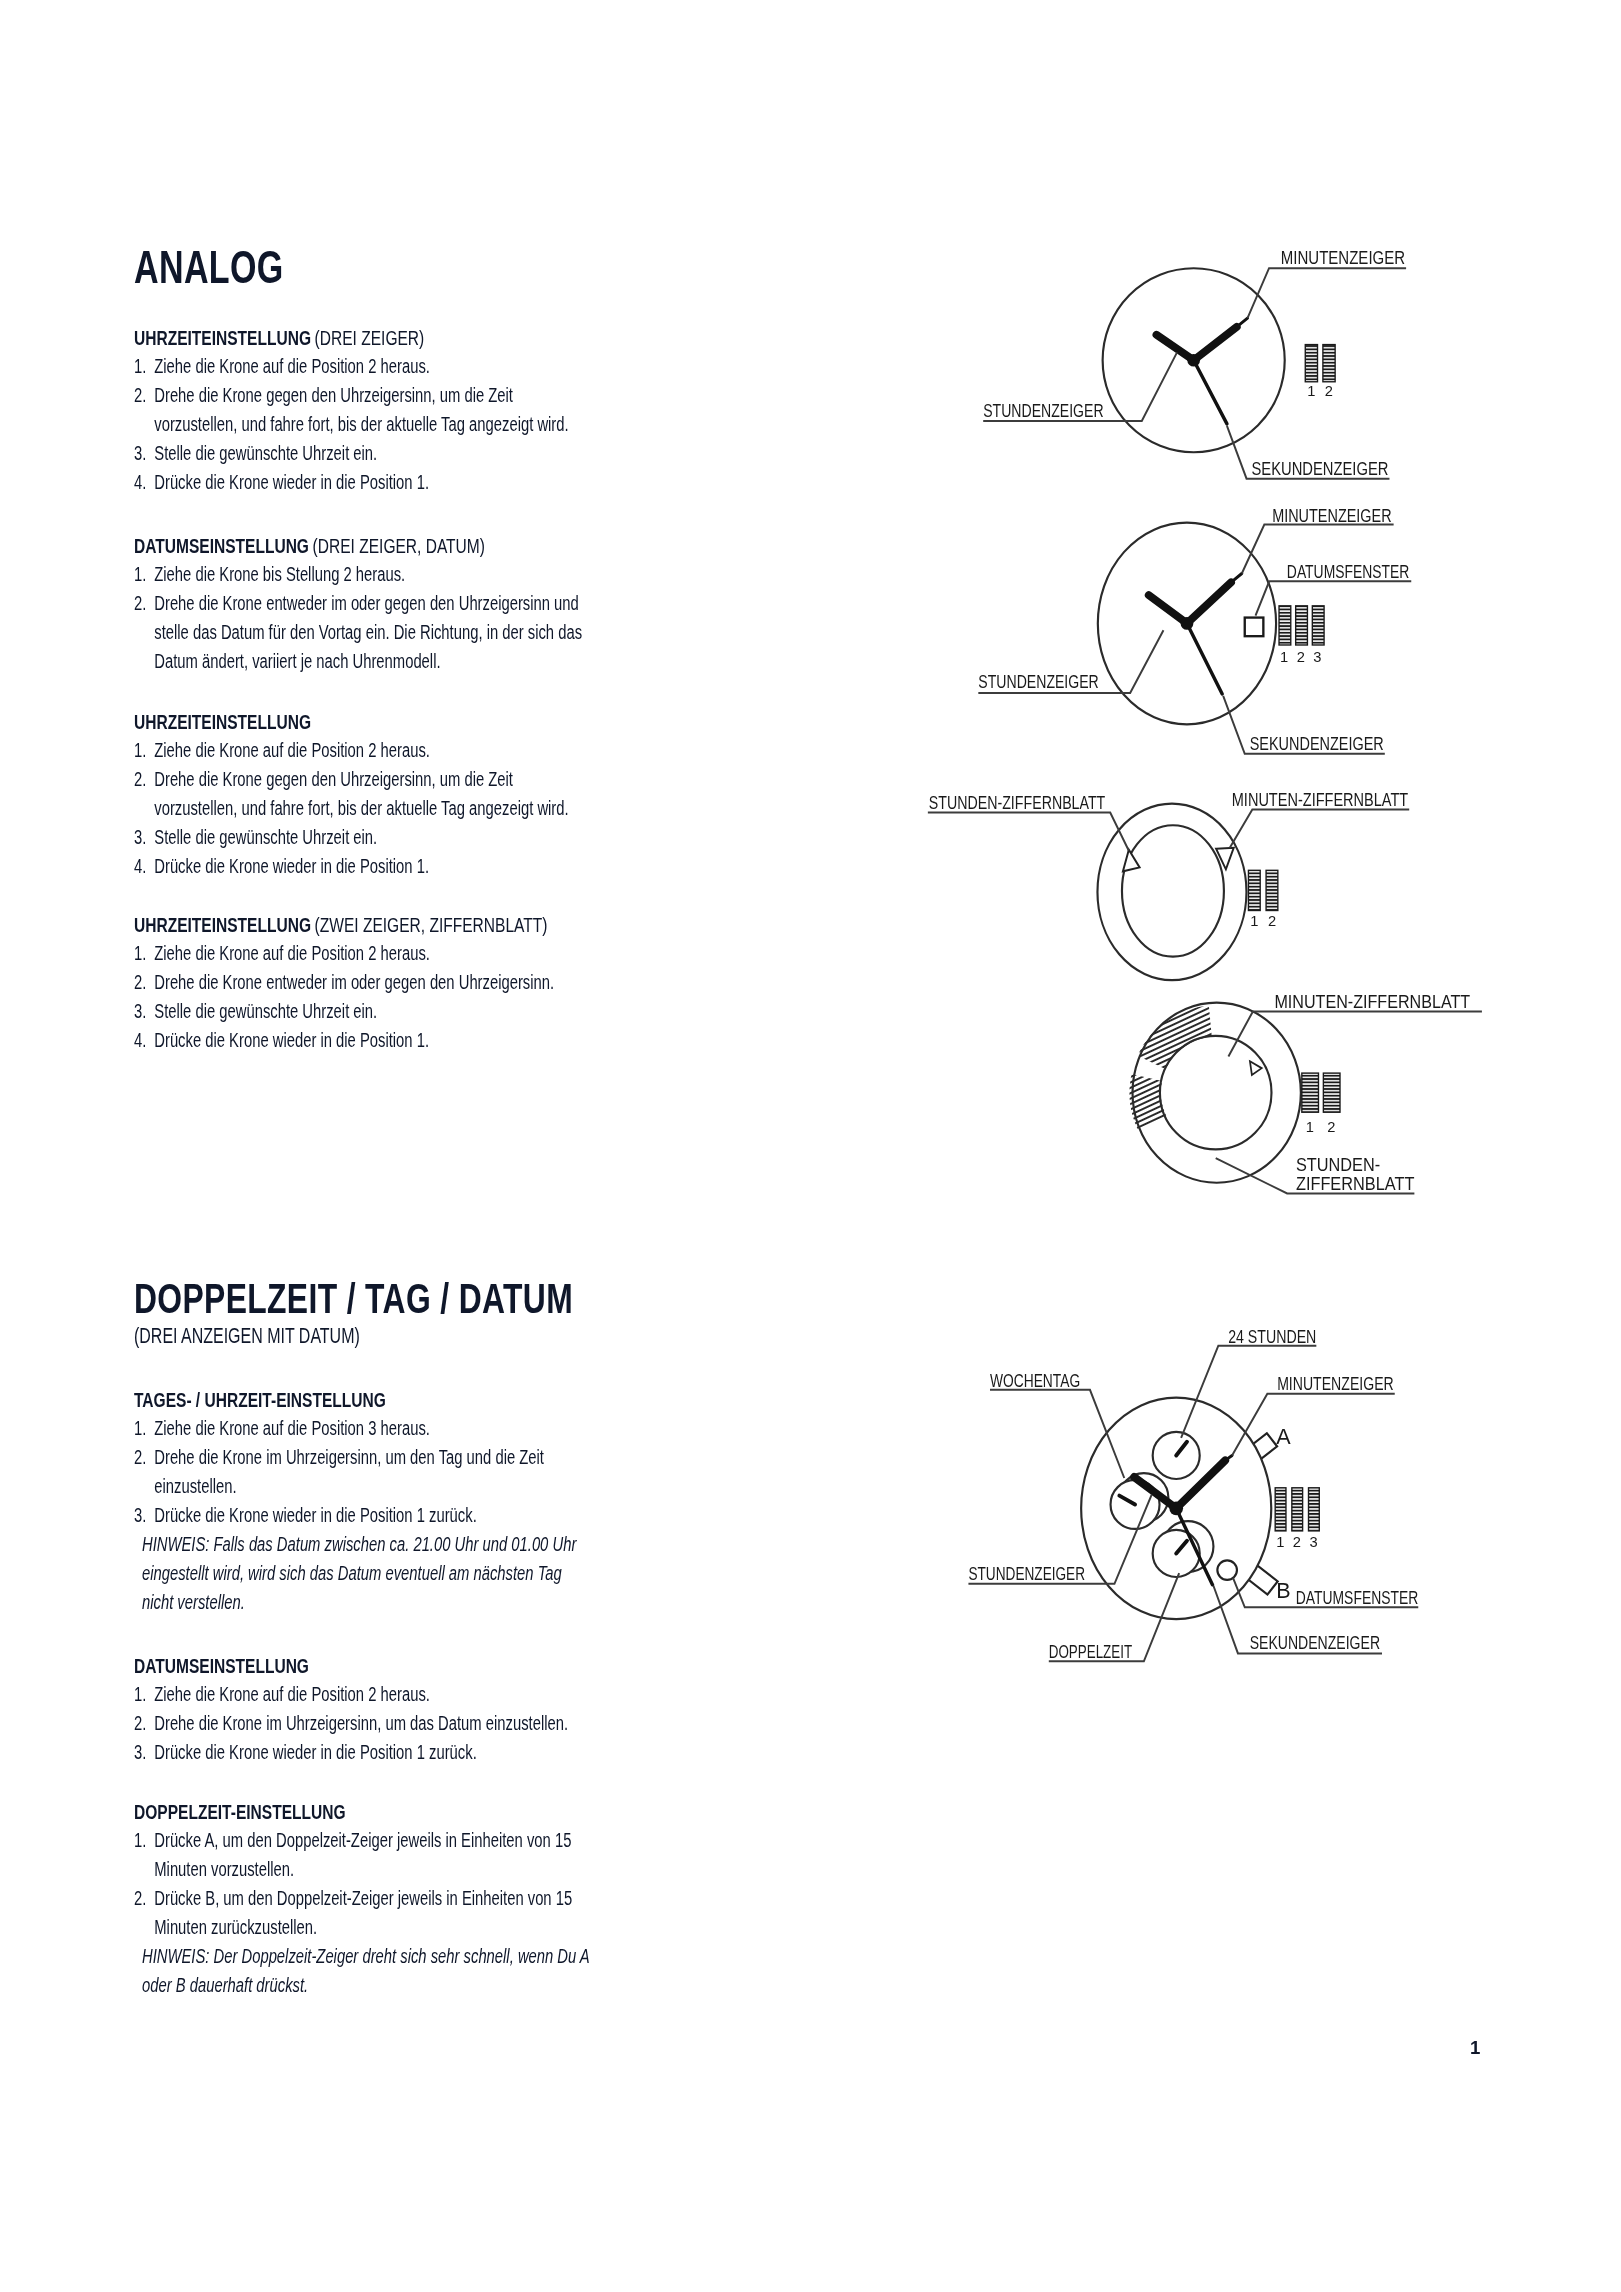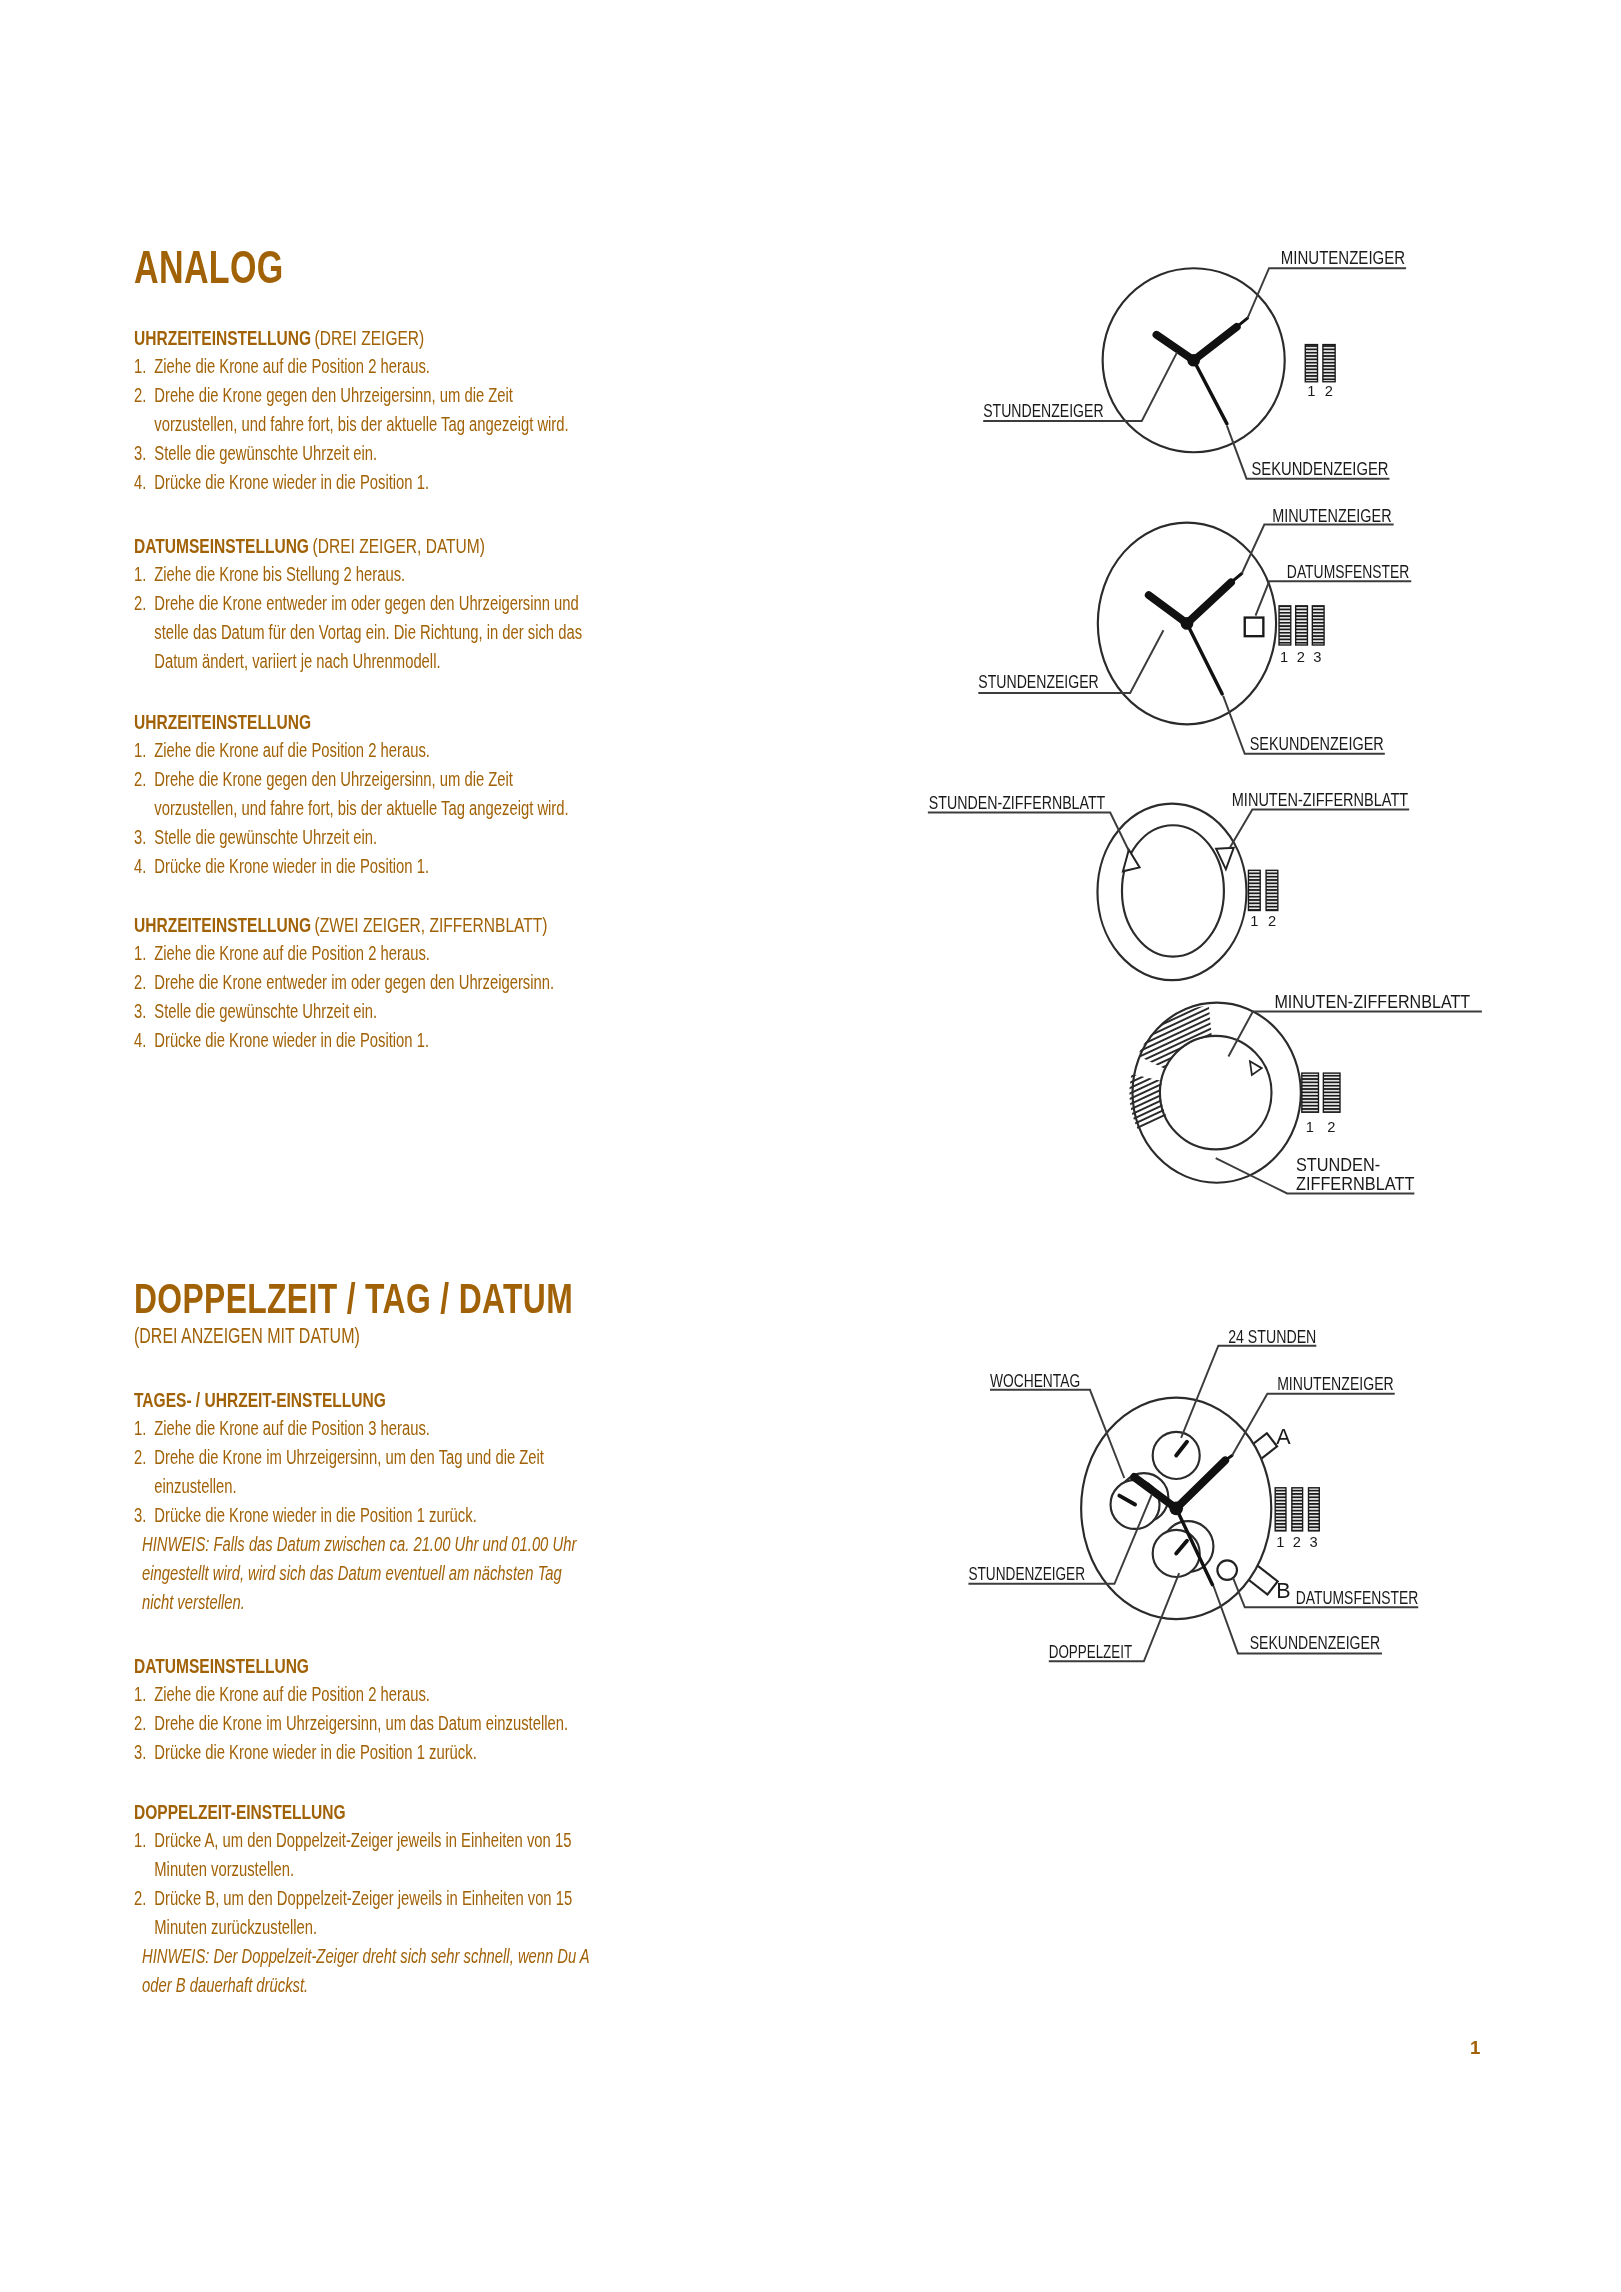--- a/index.html
+++ b/index.html
@@ -1,17 +1,17 @@
 <!DOCTYPE html>
 <html><head>
 <meta charset="utf-8">
 <style>
   html,body{margin:0;padding:0;background:#ffffff;}
   .page{position:relative;width:1621px;height:2293px;background:#fff;
-        font-family:"Liberation Sans",sans-serif;color:#a16207;overflow:hidden;}
+        font-family:"Liberation Sans",sans-serif;color:#0f172a;overflow:hidden;}
   .col{position:absolute;left:134px;top:245px;width:784px;
        transform:scaleX(0.74);transform-origin:0 0;}
   .h1{font-size:46px;line-height:45px;font-weight:bold;margin:0;letter-spacing:0.5px;}
   .h1-dual{margin-top:222px;font-size:43px;line-height:43px;font-weight:bold;letter-spacing:0.5px;}
   .subtitle{font-size:21.6px;line-height:27.4px;margin-top:2px;font-weight:normal;}
   .h3{font-size:21px;line-height:29px;font-weight:bold;margin:0;}
   .h3 .light{font-weight:normal;margin-left:4.9px;}
   .items{font-size:20px;line-height:29px;}
   .li{display:flex;}
   .li .num{flex:0 0 27.4px;}

